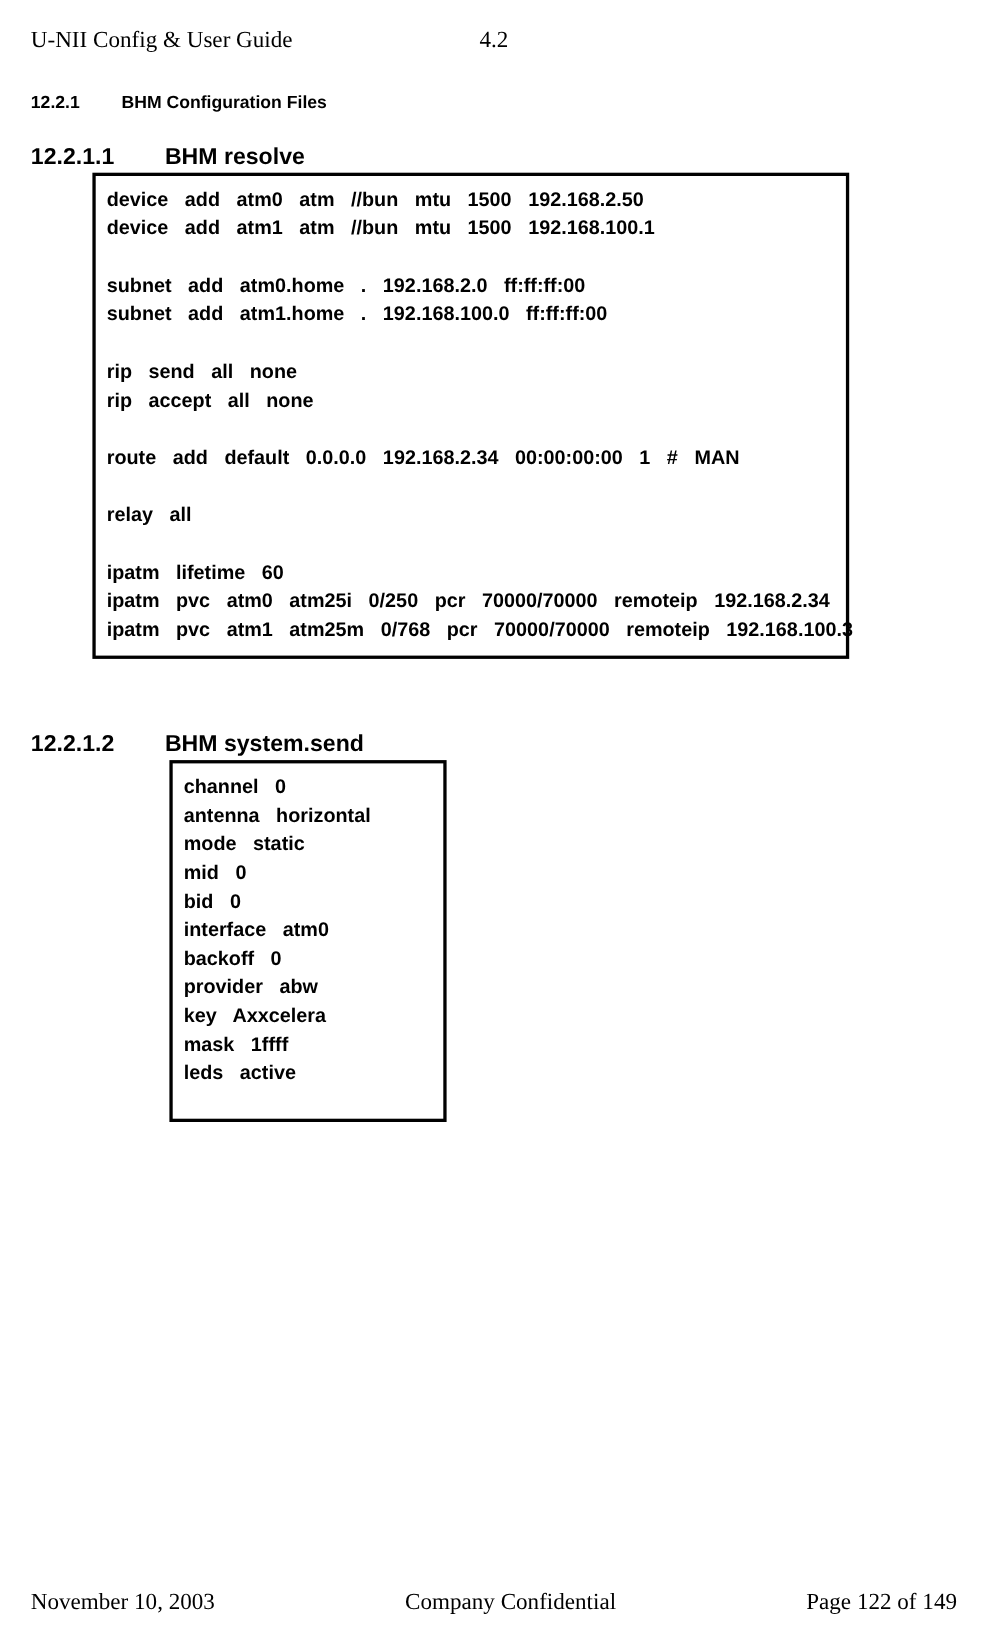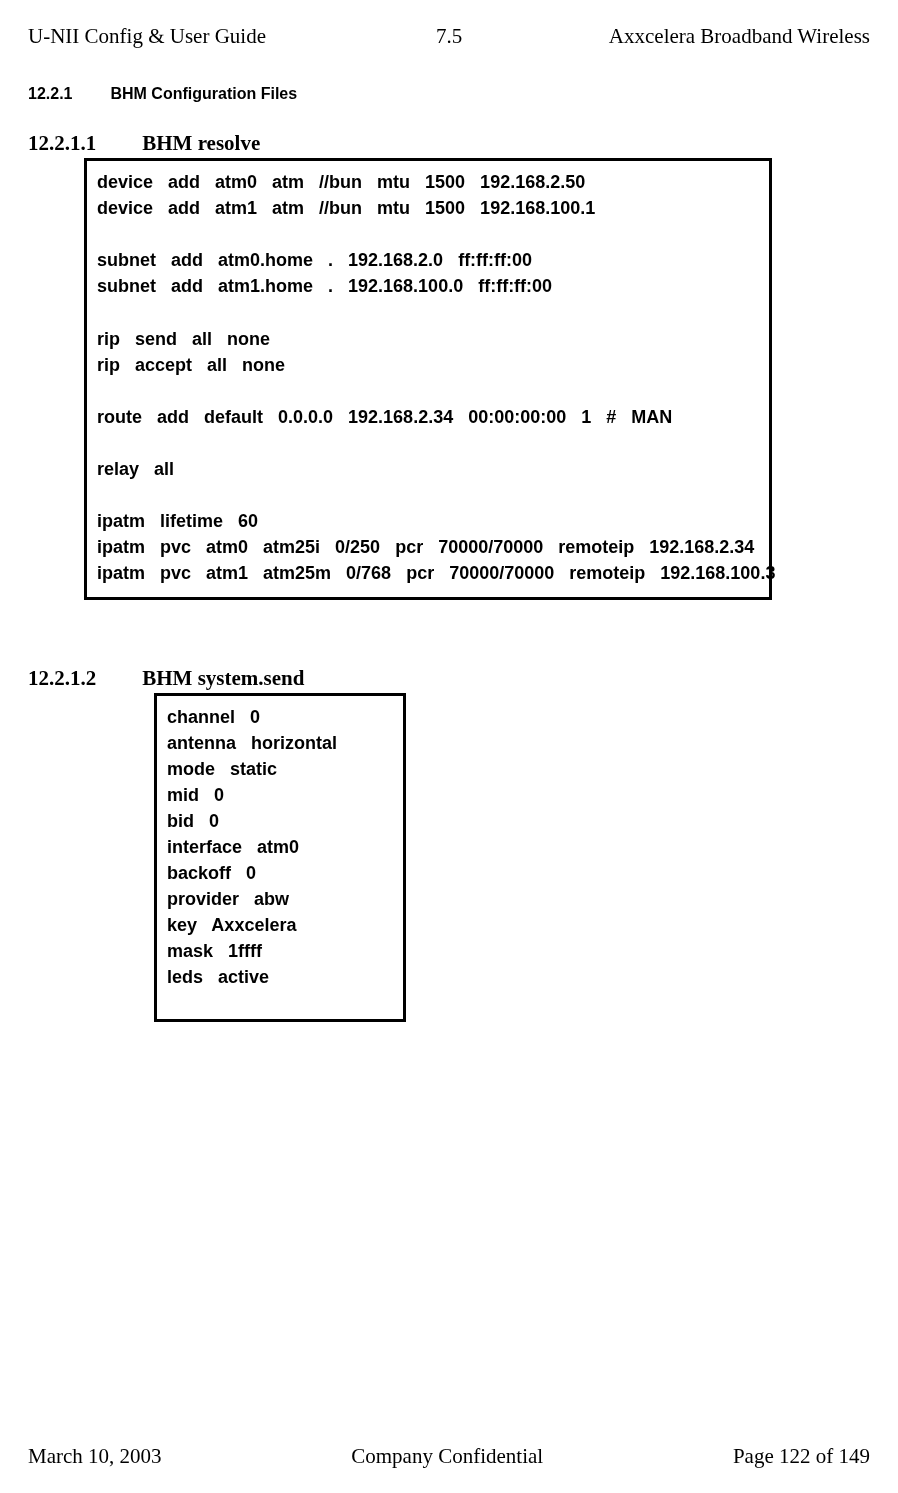--- a/index.html
+++ b/index.html
@@ -22,21 +22,21 @@
     .header-center { position: absolute; left: 50%; transform: translateX(-50%); }
     .header-right { }
     .h1 {
       font-family: Arial, Helvetica, sans-serif;
       font-weight: bold;
       font-size: 16px;
       margin-bottom: 28px;
     }
     .h1 .num { display: inline-block; margin-right: 38px; }
     .h2 {
-      font-family: Liberation Serif, serif;
+      font-family: Liberation Sans, sans-serif;
       font-weight: bold;
       font-size: 21px;
       margin-bottom: 2px;
     }
     .h2 .num { display: inline-block; margin-right: 46px; }
     .config-box {
       border: 3px solid #000;
       font-family: Arial, Helvetica, sans-serif;
       font-weight: bold;
       font-size: 18px;
@@ -67,22 +67,21 @@
       font-size: 21px;
     }
   </style>
 </head>
 <body>
 
 
 
 <div class="header-row">
   <span class="header-left">U-NII Config &amp; User Guide</span>
-  <span class="header-center">7.5</span>
-  <span class="header-right">Axxcelera Broadband Wireless</span>
+  <span class="header-center">4.2</span>
 </div>
 
 <div class="h1">
   <span class="num">12.2.1</span><span>BHM Configuration Files</span>
 </div>
 
 <div class="h2">
   <span class="num">12.2.1.1</span><span>BHM resolve</span>
 </div>
 
@@ -115,19 +114,19 @@
 mid   0
 bid   0
 interface   atm0
 backoff   0
 provider   abw
 key   Axxcelera
 mask   1ffff
 leds   active</div>
 
 <div class="footer-row">
-  <span>March 10, 2003</span>
+  <span>November 10, 2003</span>
   <span>Company Confidential</span>
   <span>Page 122 of 149</span>
 </div>
 
 
 
 
 </body></html>

